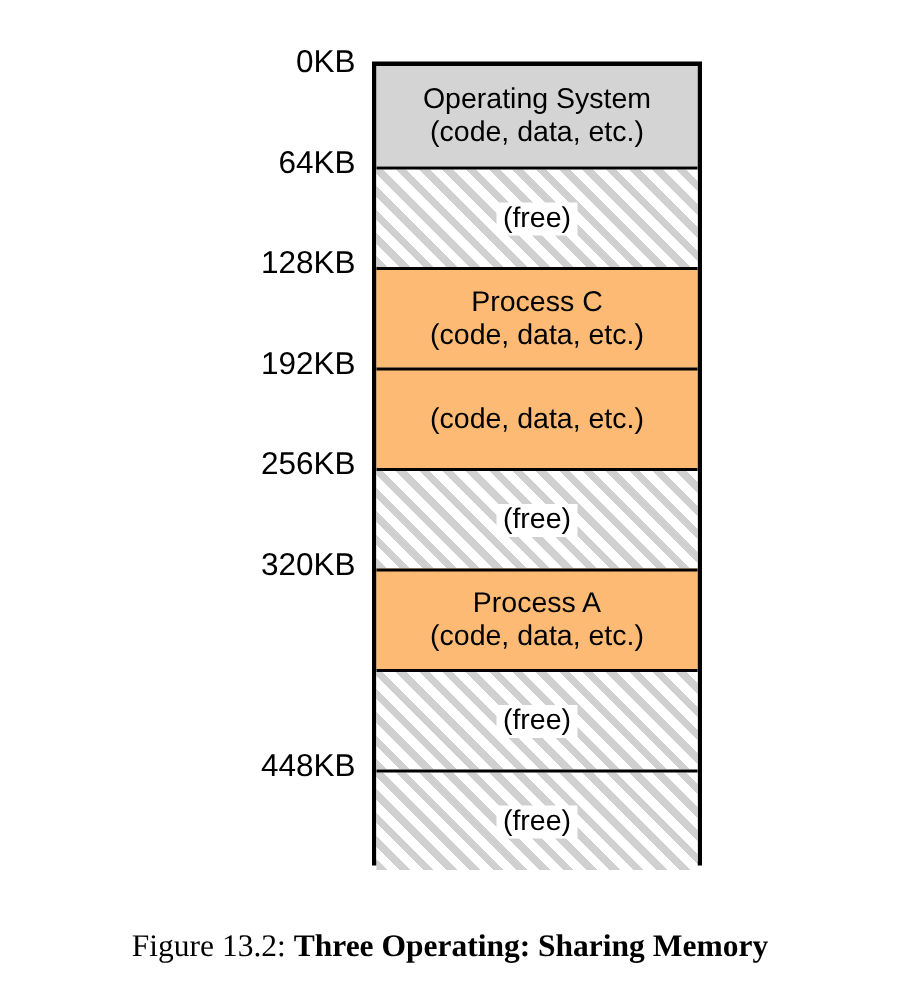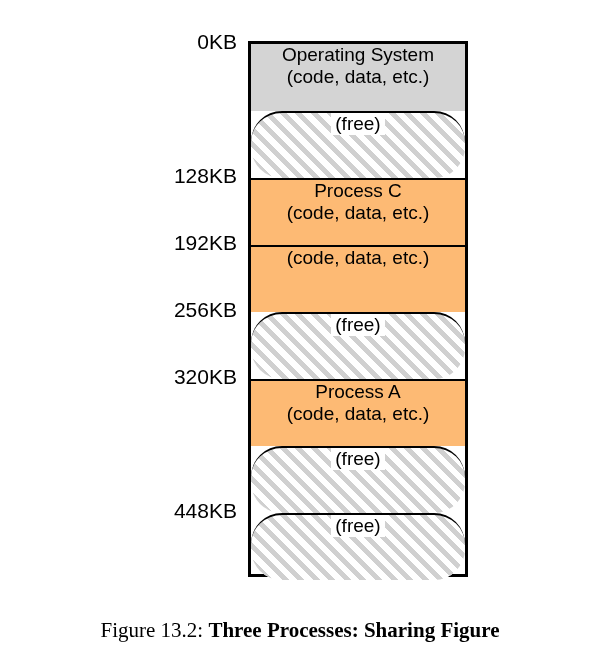--- a/index.html
+++ b/index.html
@@ -54,21 +54,21 @@
     box-sizing: border-box;
     background: #ffffff;
   }
   .mem-block {
     position: relative;
     box-sizing: border-box;
     height: 67px;
     display: flex;
     flex-direction: column;
     align-items: center;
-    justify-content: flex-start;
+    justify-content: center;
     overflow: hidden;
   }
   .mem-block + .mem-block {
     border-top: 2px solid #000000;
   }
   .mem-block .line {
     position: relative;
     z-index: 2;
     font-size: 19px;
     line-height: 22px;
@@ -88,21 +88,20 @@
   
   .block-free {
     background-color: #ffffff;
     background-image: repeating-linear-gradient(
       45deg,
       #d0d0d0 0px,
       #d0d0d0 5px,
       #ffffff 5px,
       #ffffff 11px
     );
-    border-radius: 31px;
   }
   .block-free .line {
     background: #ffffff;
     padding: 0 4px;
   }
 
   
   #caption {
     position: absolute;
     left: 0;
@@ -117,20 +116,21 @@
   #caption .cap-num { font-weight: normal; }
   #caption .cap-title { font-weight: bold; }
 </style>
 </head>
 <body>
 
 <div id="figure">
 
   <div id="address-axis">
     <div class="addr-label" style="top:-10px">0KB</div>
+    <div class="addr-label" style="top:57px">64KB</div>
     <div class="addr-label" style="top:124px">128KB</div>
     <div class="addr-label" style="top:191px">192KB</div>
     <div class="addr-label" style="top:258px">256KB</div>
     <div class="addr-label" style="top:325px">320KB</div>
     <div class="addr-label" style="top:459px">448KB</div>
   </div>
 
   <div id="memory-map">
 
     <div class="mem-block block-os">
@@ -166,14 +166,14 @@
 
     <div class="mem-block block-free">
       <div class="line">(free)</div>
     </div>
 
   </div>
 </div>
 
 <div id="caption">
   <span class="cap-num">Figure 13.2:</span>
-  <span class="cap-title">Three Processes: Sharing Figure</span>
+  <span class="cap-title">Three Operating: Sharing Memory</span>
 </div>
 
 </body></html>

